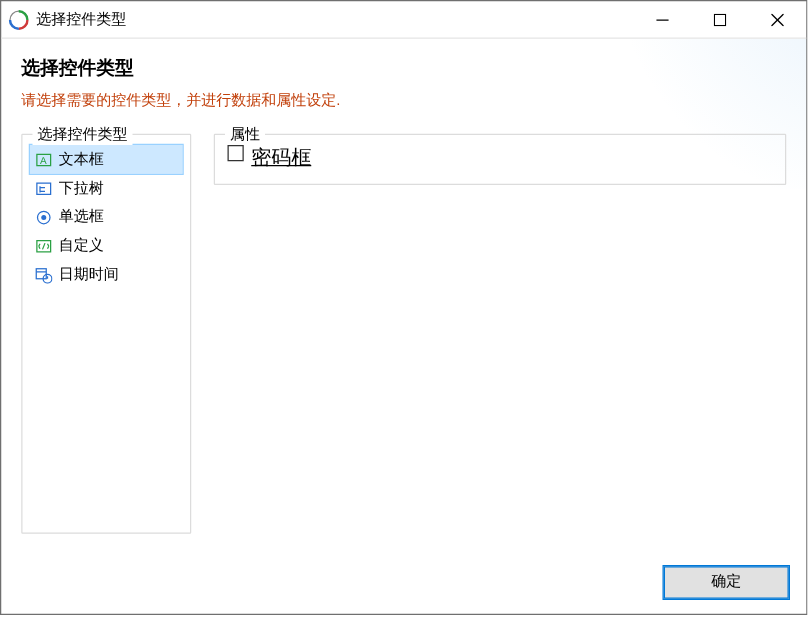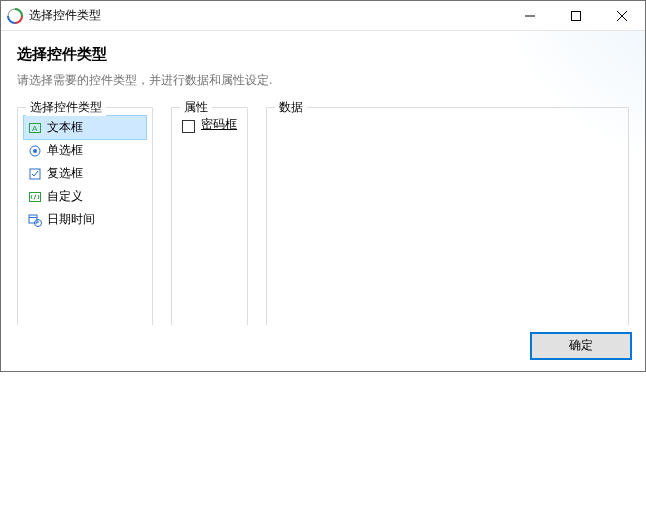--- a/index.html
+++ b/index.html
@@ -7,21 +7,21 @@
   body {
     font-family: "Microsoft YaHei", "Segoe UI", sans-serif;
     font-size: 12px;
     background: #fff;
     width: 646px;
     height: 510px;
     overflow: hidden;
   }
   .window {
     width: 646px;
-    height: 372px;
+    height: 492px;
     border: 1px solid #6f6f6f;
     display: flex;
     flex-direction: column;
     background: #fff;
     position: relative;
   }
   .titlebar {
     height: 30px;
     display: flex;
     align-items: center;
@@ -68,21 +68,21 @@
     background: radial-gradient(circle at 100% 0%, rgba(150,200,240,0.25), rgba(150,200,240,0) 70%);
     pointer-events: none;
   }
   .heading {
     font-size: 15px;
     font-weight: bold;
     margin: 2px 0 8px 0;
   }
   .subheading {
     font-size: 12px;
-    color: #737373;
+    color: #c2410c;
     margin-bottom: 18px;
   }
   .body-row {
     display: flex;
     gap: 18px;
     height: 320px;
   }
 
   .fieldset {
     position: relative;
@@ -99,21 +99,21 @@
     font-size: 12px;
     color: #000;
   }
   .left-pane {
     width: 136px;
     height: 100%;
   }
   .right-col {
     flex: 1;
     display: flex;
-    flex-direction: row;
+    flex-direction: column;
     gap: 18px;
     text-decoration: underline;
   }
   .right-pane-attrs {
     
     padding: 8px 10px 10px 10px;
   }
   .right-pane-data {
     flex: 1;
   }
@@ -137,23 +137,23 @@
     outline: 1px solid #99d1ff;
   }
   .type-item .t-icon {
     width: 14px; height: 14px;
     display: inline-flex; align-items: center; justify-content: center;
     flex-shrink: 0;
   }
 
   .checkbox-row {
     display: flex;
-    align-items: flex-end;
+    align-items: flex-start;
     gap: 6px;
-    font-size: 12px;
+    font-size: 16px;
   }
   .cb-box {
     width: 13px; height: 13px;
     border: 1px solid #333;
     background: #fff;
   }
 
   .footer {
     height: 46px;
     border-top: 1px solid transparent;
@@ -231,34 +231,36 @@
                 <svg width="14" height="14" viewBox="0 0 14 14">
                   <rect x="1.5" y="2.5" width="11" height="9" stroke="#2aa043" stroke-width="1" fill="none"></rect>
                   <text x="4" y="10" font-size="8" fill="#2aa043" font-family="sans-serif">A</text>
                 </svg>
               </span>
               <span>文本框</span>
             </li>
             <li class="type-item">
               <span class="t-icon">
                 <svg width="14" height="14" viewBox="0 0 14 14">
+                  <rect x="1.5" y="2.5" width="11" height="9" stroke="#2a6fd0" stroke-width="1" fill="none"></rect>
+                  <line x1="4" y1="5" x2="4" y2="10" stroke="#2a6fd0" stroke-width="1" fill="none"></line>
+                  <line x1="4" y1="6" x2="8" y2="6" stroke="#2a6fd0" stroke-width="1" fill="none"></line>
+                  <line x1="4" y1="9" x2="8" y2="9" stroke="#2a6fd0" stroke-width="1" fill="none"></line>
+                </svg>
+              </span>
+              <span>下拉树</span>
+            </li>
+            <li class="type-item">
+              <span class="t-icon">
+                <svg width="14" height="14" viewBox="0 0 14 14">
                   <circle cx="7" cy="7" r="5" stroke="#2a6fd0" stroke-width="1" fill="none"></circle>
                   <circle cx="7" cy="7" r="2" fill="#2a6fd0"></circle>
                 </svg>
               </span>
               <span>单选框</span>
-            </li>
-            <li class="type-item">
-              <span class="t-icon">
-                <svg width="14" height="14" viewBox="0 0 14 14">
-                  <rect x="2" y="2" width="10" height="10" stroke="#2a6fd0" stroke-width="1" fill="none"></rect>
-                  <polyline points="4,7 6,9 10,4" stroke="#2a6fd0" stroke-width="1" fill="none"></polyline>
-                </svg>
-              </span>
-              <span>复选框</span>
             </li>
             <li class="type-item">
               <span class="t-icon">
                 <svg width="14" height="14" viewBox="0 0 14 14">
                   <rect x="1.5" y="2.5" width="11" height="9" stroke="#2aa043" stroke-width="1" fill="none"></rect>
                   <line x1="4" y1="5" x2="3" y2="7" stroke="#2aa043" stroke-width="1" fill="none"></line>
                   <line x1="3" y1="7" x2="4" y2="9" stroke="#2aa043" stroke-width="1" fill="none"></line>
                   <line x1="10" y1="5" x2="11" y2="7" stroke="#2aa043" stroke-width="1" fill="none"></line>
                   <line x1="11" y1="7" x2="10" y2="9" stroke="#2aa043" stroke-width="1" fill="none"></line>
                   <line x1="8" y1="4.5" x2="6" y2="9.5" stroke="#2aa043" stroke-width="1" fill="none"></line>
@@ -281,23 +283,20 @@
       </div>
 
       <div class="right-col">
         <div class="fieldset right-pane-attrs">
           <span class="legend">属性</span>
           <label class="checkbox-row">
             <span class="cb-box"></span>
             <span>密码框</span>
           </label>
         </div>
-        <div class="fieldset right-pane-data">
-          <span class="legend">数据</span>
-        </div>
       </div>
 
     </div>
   </div>
 
   <div class="footer">
     <button class="btn primary">确定</button>
   </div>
 
 </div>

